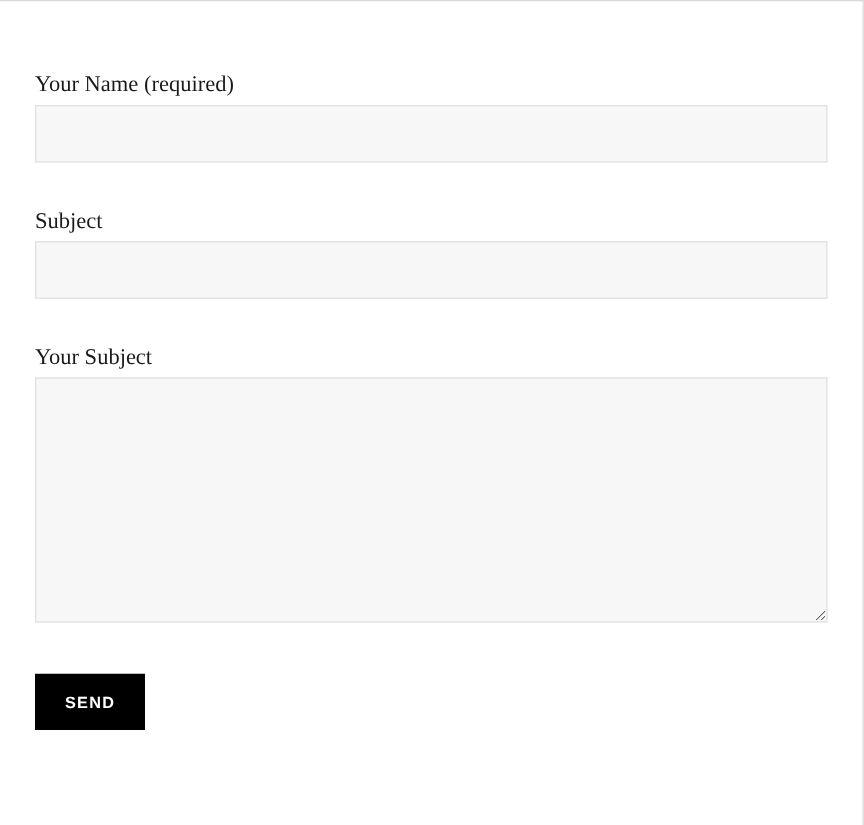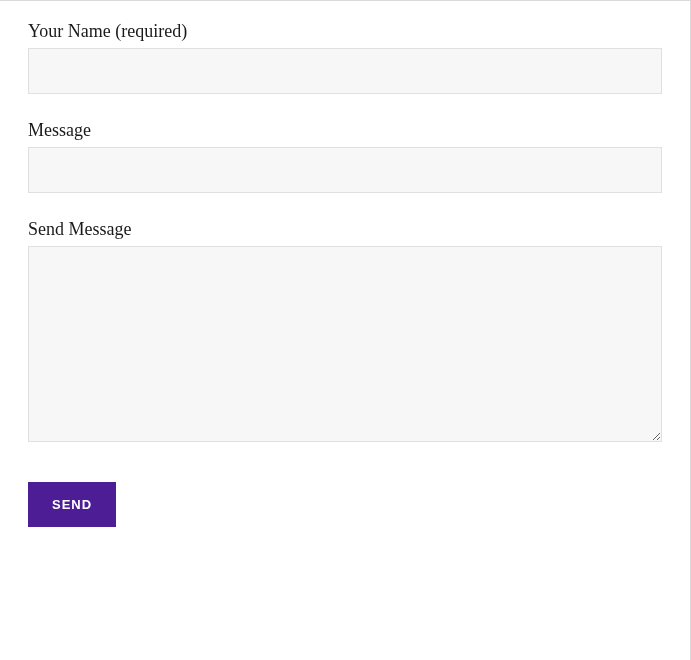--- a/index.html
+++ b/index.html
@@ -20,20 +20,21 @@
     }
     .form-group {
       margin-bottom: 26px;
     }
     .form-label {
       display: block;
       font-size: 18px;
       color: #1a1a1a;
       margin-bottom: 6px;
       font-family: Georgia, 'Times New Roman', serif;
+      margin-top: 36px;
     }
     .form-input {
       width: 100%;
       height: 46px;
       background: #f7f7f7;
       border: 1px solid #e0e0e0;
       padding: 8px 10px;
       font-size: 15px;
       font-family: inherit;
     }
@@ -41,21 +42,21 @@
       width: 100%;
       height: 196px;
       background: #f7f7f7;
       border: 1px solid #e0e0e0;
       padding: 8px 10px;
       font-size: 15px;
       font-family: inherit;
       resize: both;
     }
     .form-button {
-      background: #4c1d95;
+      background: #000000;
       color: #fff;
       border: none;
       padding: 15px 24px;
       font-family: Arial, Helvetica, sans-serif;
       font-size: 13px;
       font-weight: 700;
       letter-spacing: 1px;
       text-transform: uppercase;
       cursor: pointer;
       margin-top: 10px;
@@ -66,24 +67,24 @@
 
 <div class="form-container">
 
   <div class="form-group">
     <label class="form-label">Your Name (required)</label>
     <input type="text" class="form-input" style="">
   </div>
 
 
   <div class="form-group">
-    <label class="form-label">Message</label>
+    <label class="form-label">Subject</label>
     <input type="text" class="form-input" style="">
   </div>
 
   <div class="form-group">
-    <label class="form-label">Send Message</label>
+    <label class="form-label">Your Subject</label>
     <textarea class="form-textarea" style=""></textarea>
   </div>
 
   <button class="form-button">Send</button>
 
 </div>
 
 </body></html>

